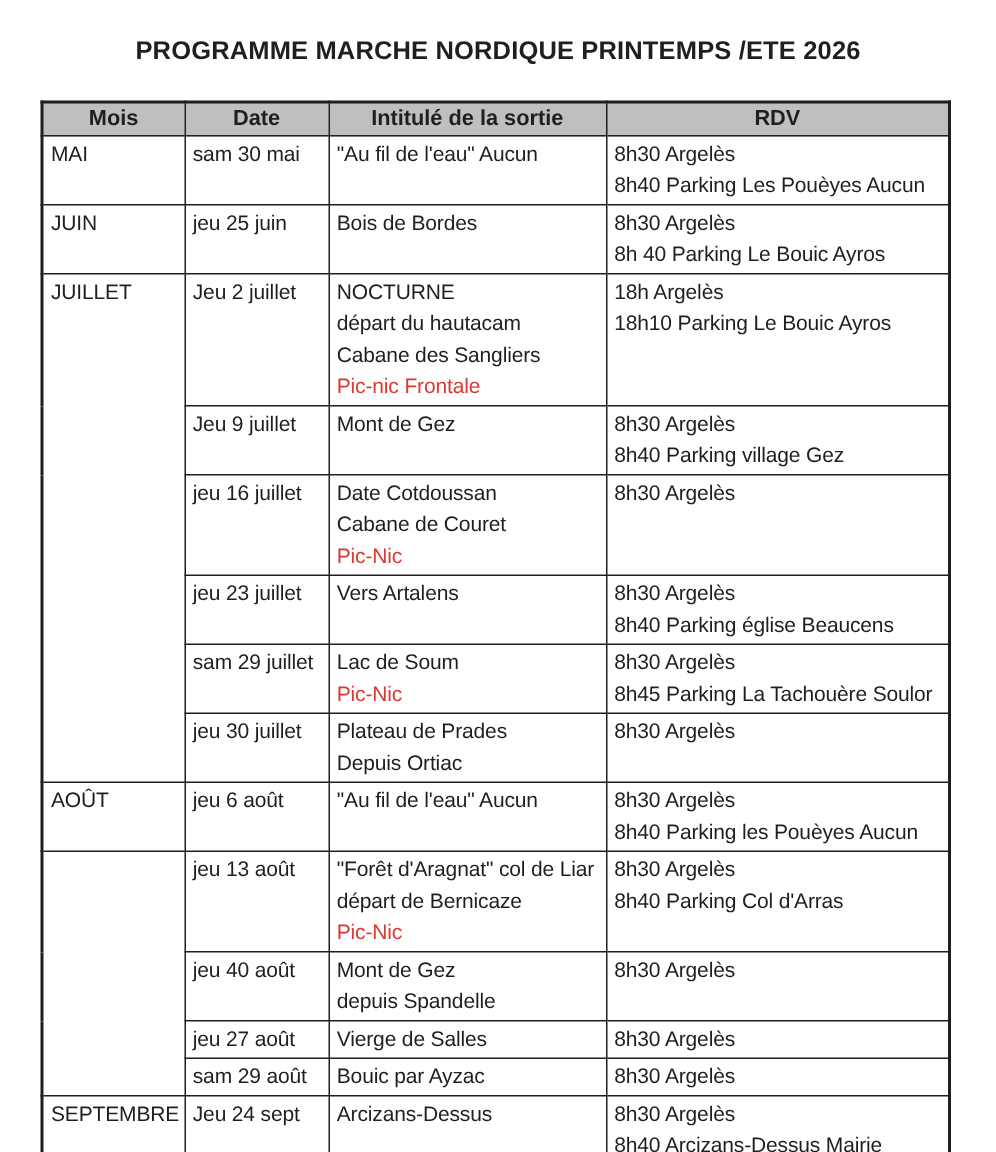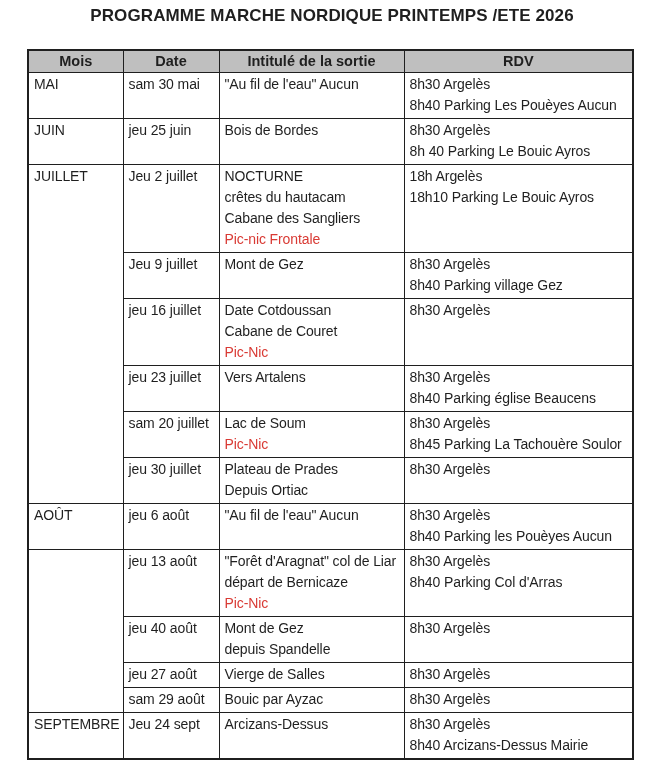--- a/index.html
+++ b/index.html
@@ -12,21 +12,21 @@
     margin:0;padding:0;
     width:664px;height:768px;
     background:#ffffff;
   }
   body{
     font-family:"Liberation Sans",sans-serif;
     color:var(--text);
   }
   .title{
     margin:0;
-    padding-top:6px;
+    padding-top:24px;
     font-size:17px;
     font-weight:bold;
     text-align:center;
     letter-spacing:0.1px;
   }
   table.schedule{
     border-collapse:collapse;
     table-layout:fixed;
     width:605px;
     margin:23px 0 0 27px;
@@ -100,21 +100,21 @@
           <td class="rdv">
             <div class="line">8h30 Argelès</div>
             <div class="line">8h 40 Parking Le Bouic Ayros</div>
           </td>
         </tr>
         <tr>
           <td class="mois" rowspan="6">JUILLET</td>
           <td class="date">Jeu 2 juillet</td>
           <td class="sortie">
             <div class="line">NOCTURNE</div>
-            <div class="line">crêtes du hautacam</div>
+            <div class="line">départ du hautacam</div>
             <div class="line">Cabane des Sangliers</div>
             <div class="line red">Pic-nic Frontale</div>
           </td>
           <td class="rdv">
             <div class="line">18h Argelès</div>
             <div class="line">18h10 Parking Le Bouic Ayros</div>
           </td>
         </tr>
         <tr>
           <td class="date">Jeu 9 juillet</td>
@@ -141,21 +141,21 @@
           <td class="date">jeu 23 juillet</td>
           <td class="sortie">
             <div class="line">Vers Artalens</div>
           </td>
           <td class="rdv">
             <div class="line">8h30 Argelès</div>
             <div class="line">8h40 Parking église Beaucens</div>
           </td>
         </tr>
         <tr>
-          <td class="date">sam 20 juillet</td>
+          <td class="date">sam 29 juillet</td>
           <td class="sortie">
             <div class="line">Lac de Soum</div>
             <div class="line red">Pic-Nic</div>
           </td>
           <td class="rdv">
             <div class="line">8h30 Argelès</div>
             <div class="line">8h45 Parking La Tachouère Soulor</div>
           </td>
         </tr>
         <tr>

